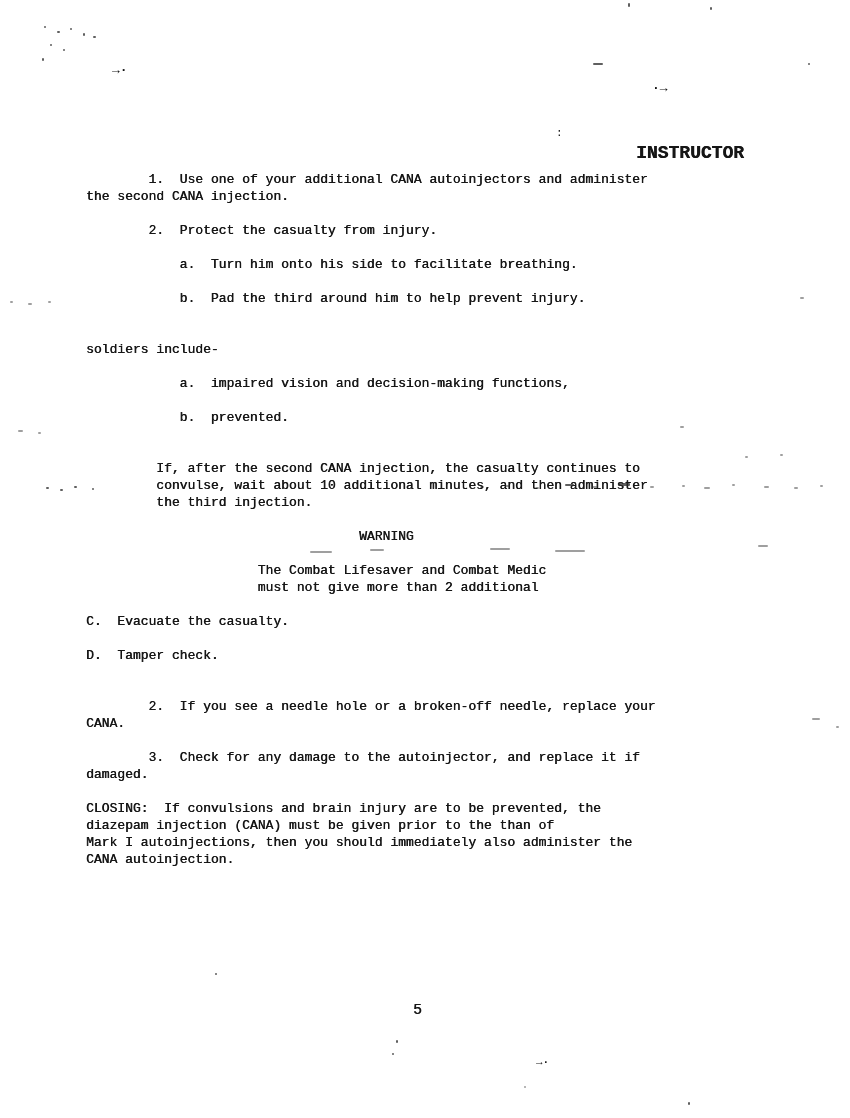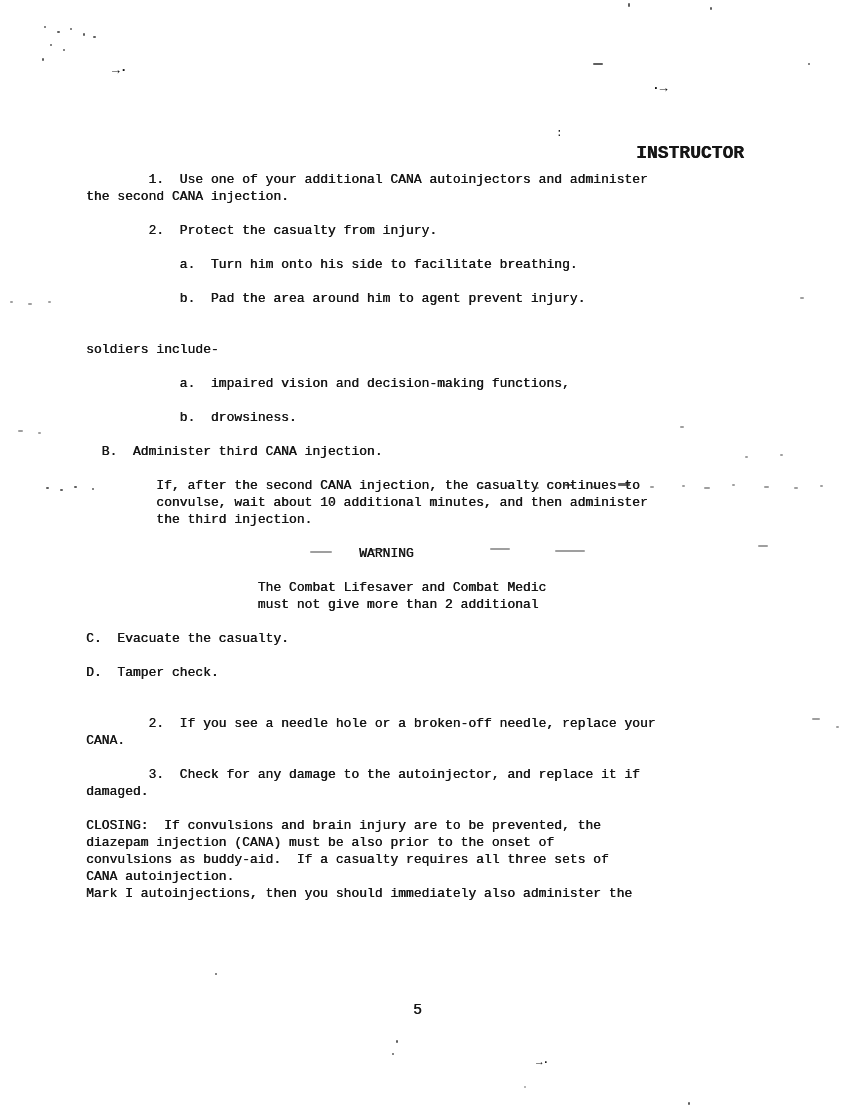--- a/index.html
+++ b/index.html
@@ -62,30 +62,29 @@
   <div class="header-label">INSTRUCTOR</div>
 
   <div class="textblock">
     <div class="line">        1.  Use one of your additional CANA autoinjectors and administer</div>
     <div class="line">the second CANA injection.</div>
     <div class="line"></div>
     <div class="line">        2.  Protect the casualty from injury.</div>
     <div class="line"></div>
     <div class="line">            a.  Turn him onto his side to facilitate breathing.</div>
     <div class="line"></div>
-    <div class="line">            b.  Pad the area around him to agent prevent injury.</div>
+    <div class="line">            b.  Pad the third around him to help prevent injury.</div>
     <div class="line"></div>
     <div class="line"></div>
     <div class="line">soldiers include-</div>
     <div class="line"></div>
     <div class="line">            a.  impaired vision and decision-making functions,</div>
     <div class="line"></div>
-    <div class="line">            b.  drowsiness.</div>
+    <div class="line">            b.  prevented.</div>
     <div class="line"></div>
-    <div class="line">  B.  Administer third CANA injection.</div>
     <div class="line"></div>
     <div class="line">         If, after the second CANA injection, the casualty continues to</div>
     <div class="line">         convulse, wait about 10 additional minutes, and then administer</div>
     <div class="line">         the third injection.</div>
     <div class="line"></div>
     <div class="line">                                   WARNING</div>
     <div class="line"></div>
     <div class="line">                      The Combat Lifesaver and Combat Medic</div>
     <div class="line">                      must not give more than 2 additional</div>
     <div class="line"></div>
@@ -94,24 +93,23 @@
     <div class="line">D.  Tamper check.</div>
     <div class="line"></div>
     <div class="line"></div>
     <div class="line">        2.  If you see a needle hole or a broken-off needle, replace your</div>
     <div class="line">CANA.</div>
     <div class="line"></div>
     <div class="line">        3.  Check for any damage to the autoinjector, and replace it if</div>
     <div class="line">damaged.</div>
     <div class="line"></div>
     <div class="line">CLOSING:  If convulsions and brain injury are to be prevented, the</div>
-    <div class="line">diazepam injection (CANA) must be also prior to the onset of</div>
-    <div class="line">convulsions as buddy-aid.  If a casualty requires all three sets of</div>
+    <div class="line">diazepam injection (CANA) must be given prior to the than of</div>
+    <div class="line">Mark I autoinjections, then you should immediately also administer the</div>
     <div class="line">CANA autoinjection.</div>
-    <div class="line">Mark I autoinjections, then you should immediately also administer the</div>
   </div>
 
   <div class="page-number">5</div>
 
   <div class="mark" style="left:112px;top:66px;">→·</div>
   <div class="mark" style="left:652px;top:84px;">·→</div>
   <div class="mark" style="left:536px;top:1057px;font-size:11px;">→·</div>
   <div class="mark" style="left:556px;top:128px;font-size:11px;font-weight:normal;">:</div>
 
   <div class="nz" style="left:44px;top:26px;width:2px;height:2px;"></div>

